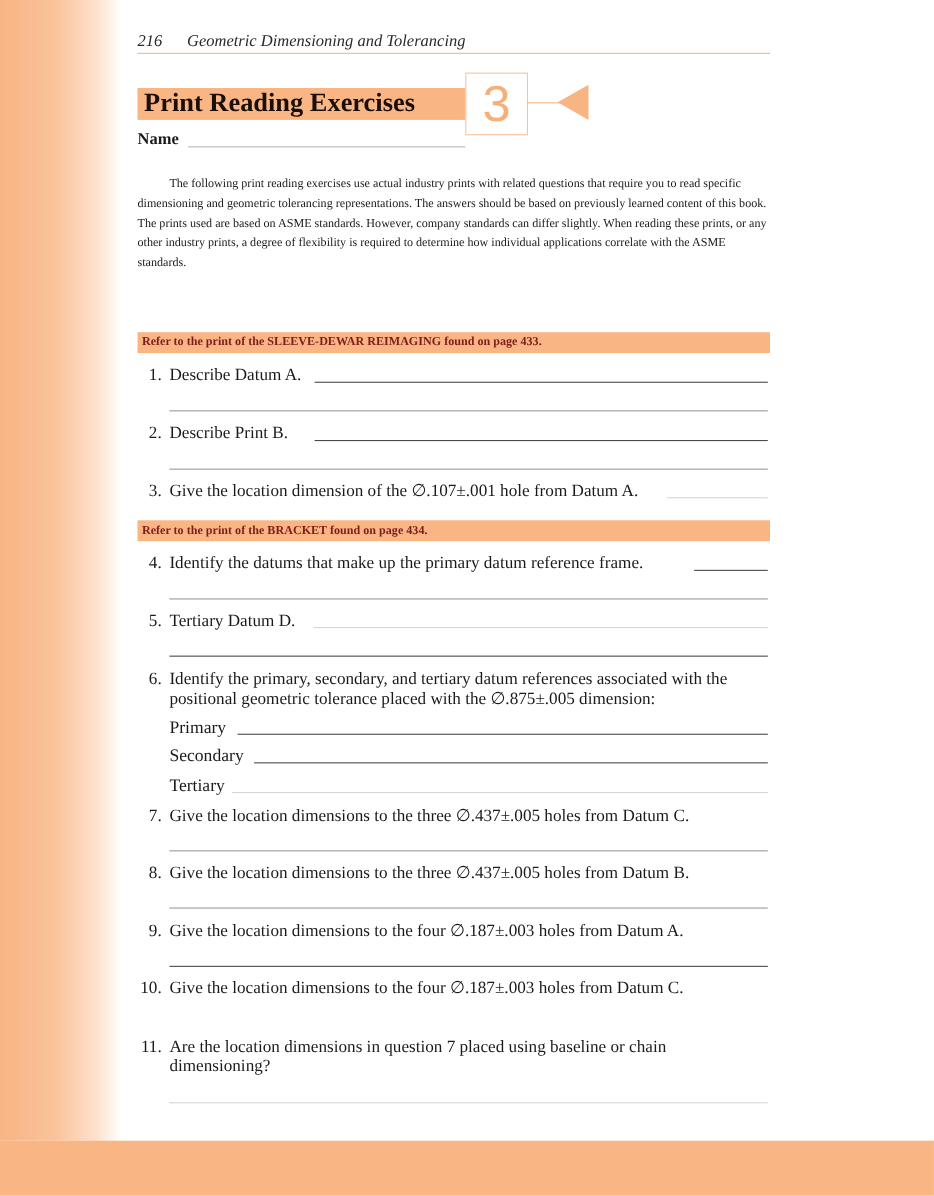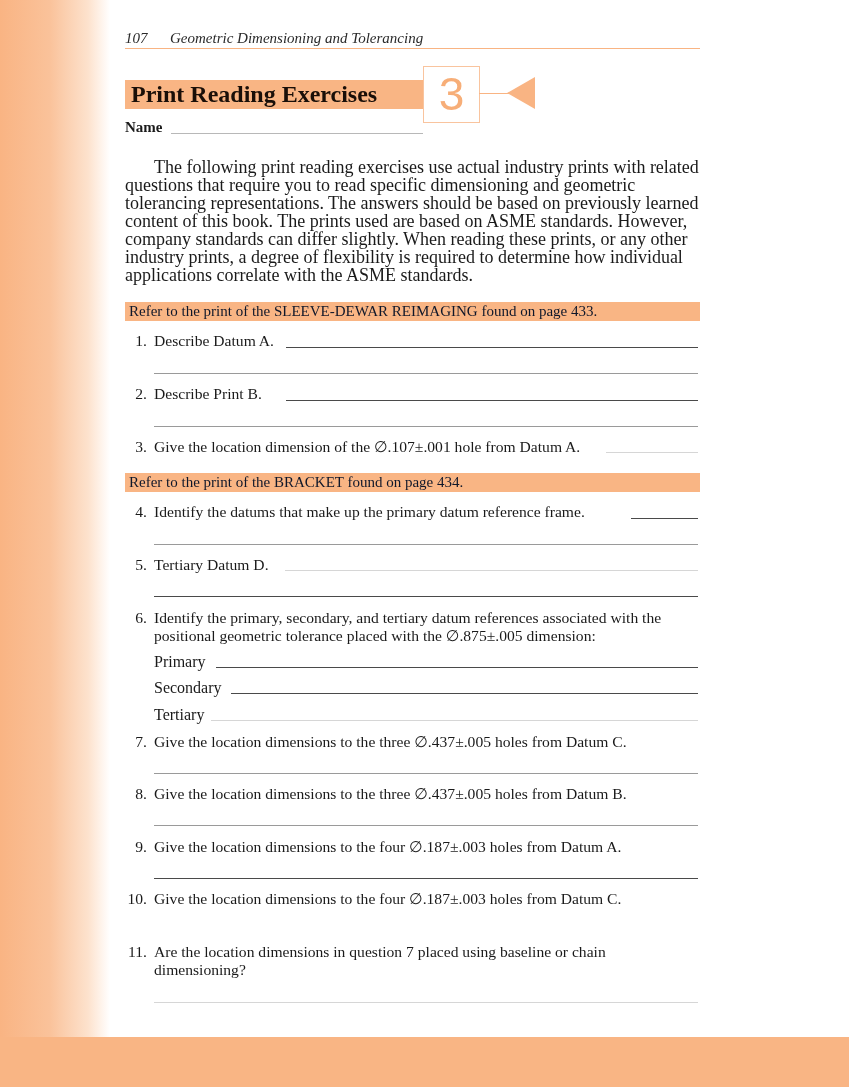--- a/index.html
+++ b/index.html
@@ -49,27 +49,27 @@
     border-right: 28px solid #f9b483;
   }
   .name-row {
     position: absolute; left: 125px; top: 119px; font-weight: bold; font-size: 15px;
   }
   .name-line {
     position: absolute; left: 171px; top: 133px; width: 252px; height: 1px; background: #b8b8b8;
   }
   .intro {
     position: absolute; left: 125px; top: 158px; width: 575px;
-    font-size: 18px; line-height: 18px; text-indent: 29px; color: #1a1a1a;
+    font-size: 11px; line-height: 18px; text-indent: 29px; color: #1a1a1a;
   }
   .section-band {
     position: absolute; left: 125px; width: 575px; height: 19px; background: #f9b584;
   }
   .section-band span {
-    position: absolute; left: 4px; top: 0; font-weight: normal; font-size: 15px; line-height: 19px; color: #0f172a;
+    position: absolute; left: 4px; top: 0; font-weight: bold; font-size: 11px; line-height: 19px; color: #7f1d1d;
   }
   .q {
     position: absolute; left: 125px; width: 575px; font-size: 15.6px; line-height: 18px;
   }
   .q .num { position: absolute; left: 0; width: 22px; text-align: right; }
   .q .txt { position: absolute; left: 29px; white-space: nowrap; }
   .q .txt2 { position: absolute; left: 29px; width: 545px; white-space: normal; }
   .line {
     position: absolute; height: 1px;
   }
@@ -83,21 +83,21 @@
     position: absolute; left: 125px; top: 890px; width: 575px; height: 16px; overflow: hidden;
   }
 </style>
 </head>
 <body>
 
 <div class="left-gradient"></div>
 <div class="bottom-band"></div>
 
 <div class="running-head">
-  <span class="pg">107</span><span>Geometric Dimensioning and Tolerancing</span>
+  <span class="pg">216</span><span>Geometric Dimensioning and Tolerancing</span>
 </div>
 <div class="head-rule"></div>
 
 <div class="title-band">
   <span>Print Reading Exercises</span>
 </div>
 <div class="chapter-box">3</div>
 <div class="chapter-connector"></div>
 <div class="chapter-arrow"></div>
 

